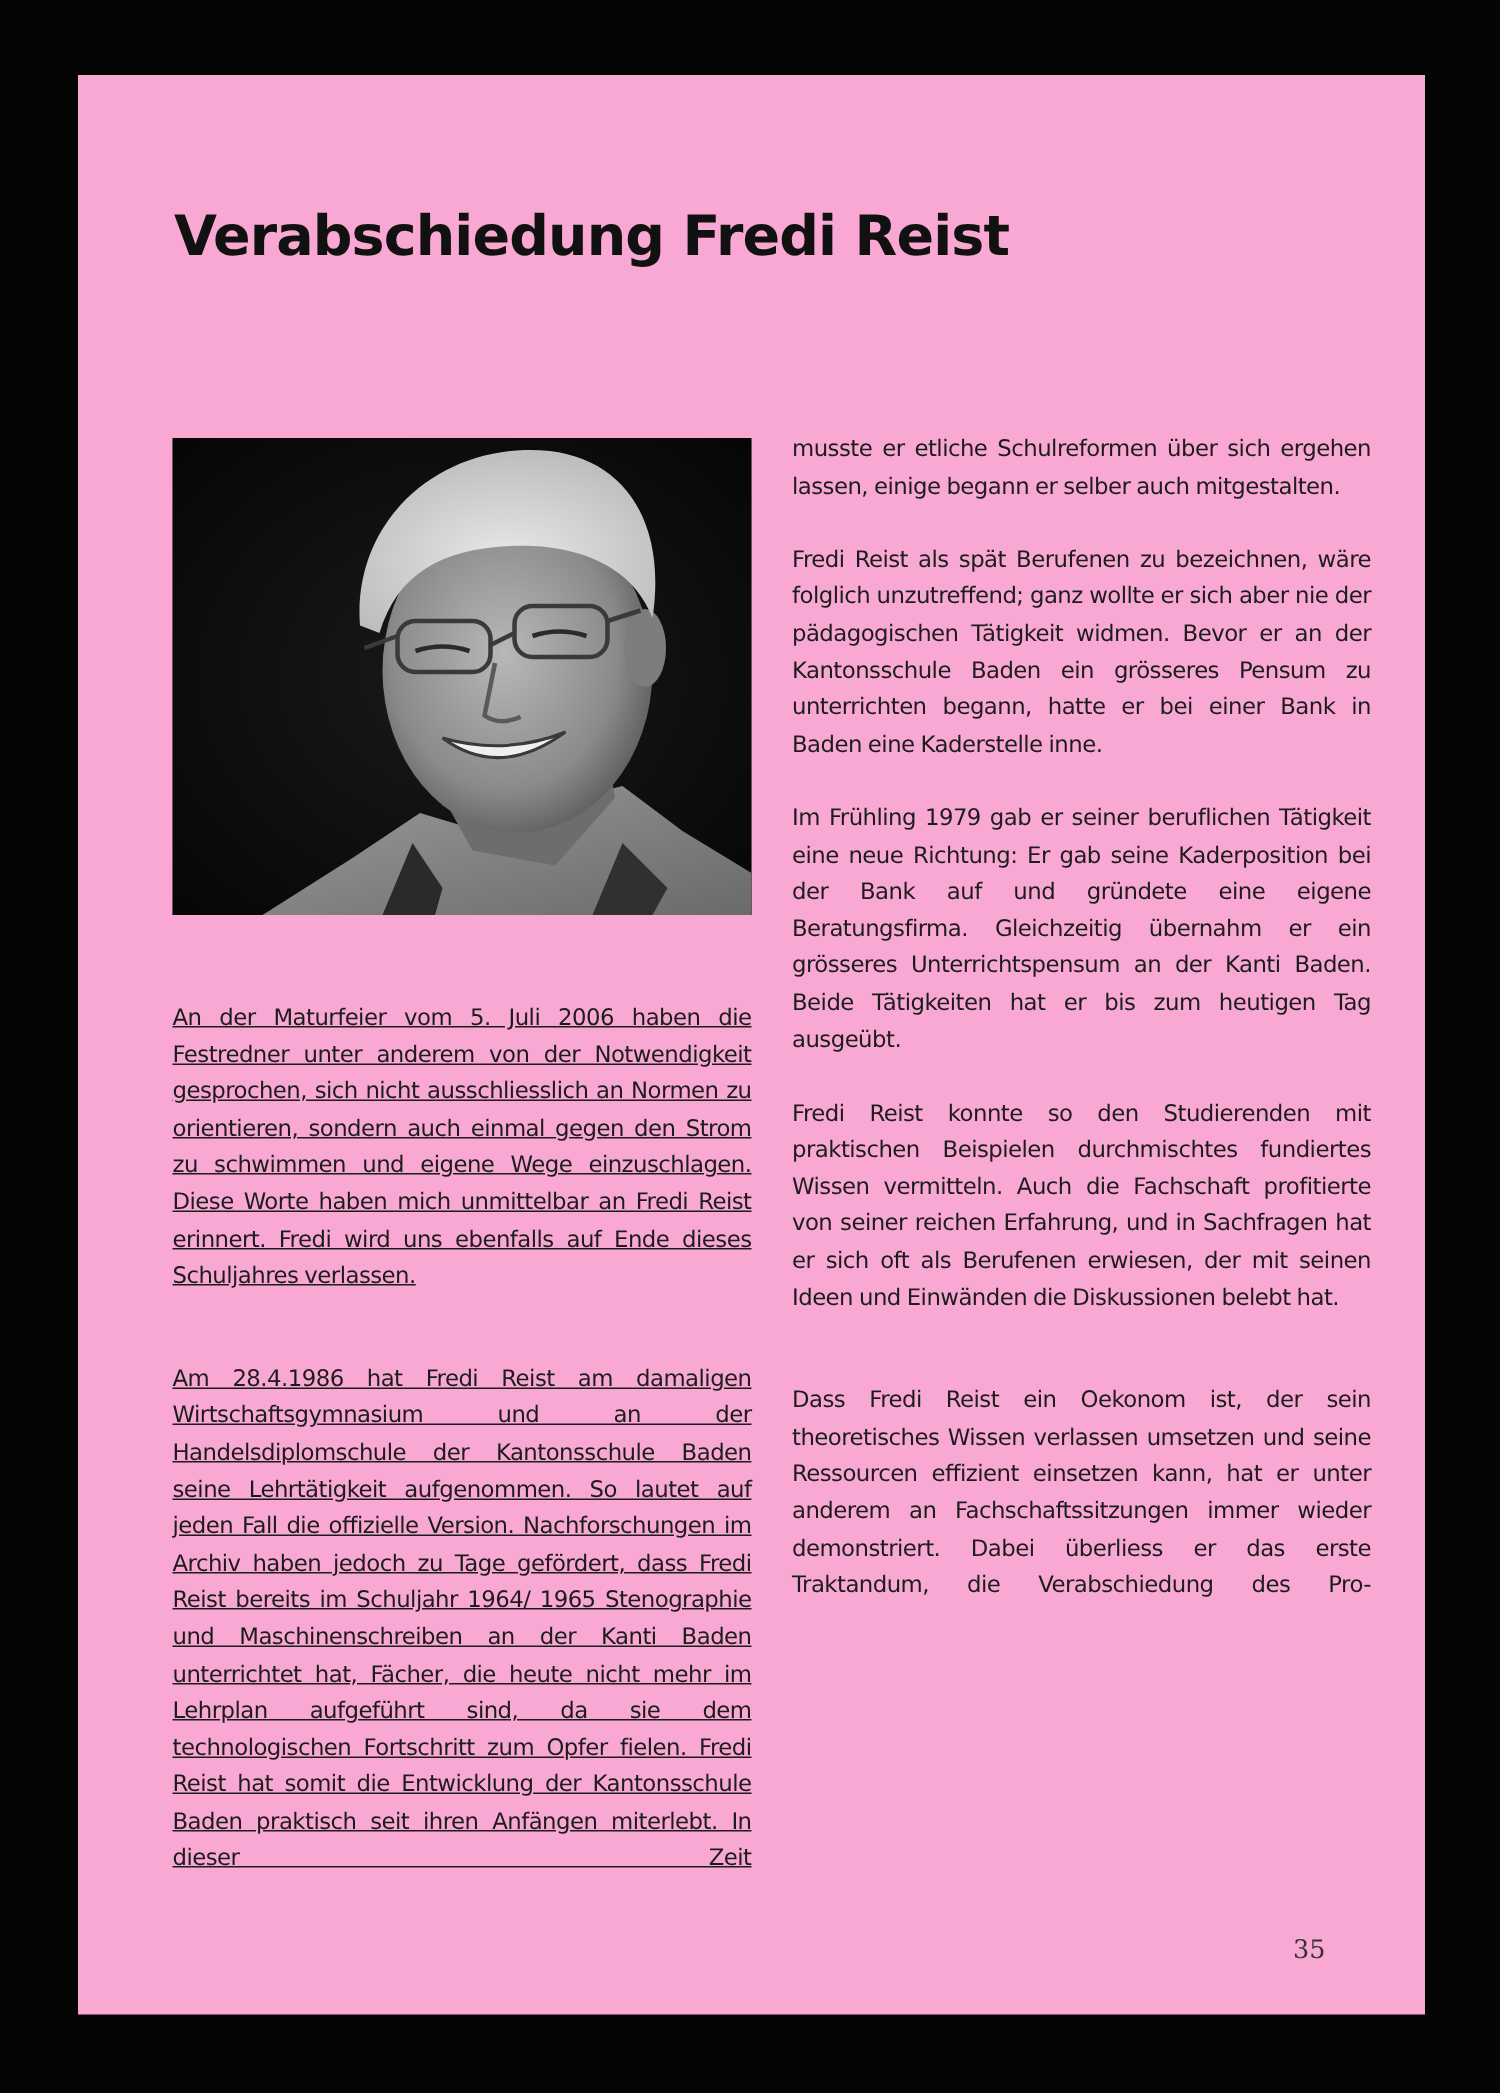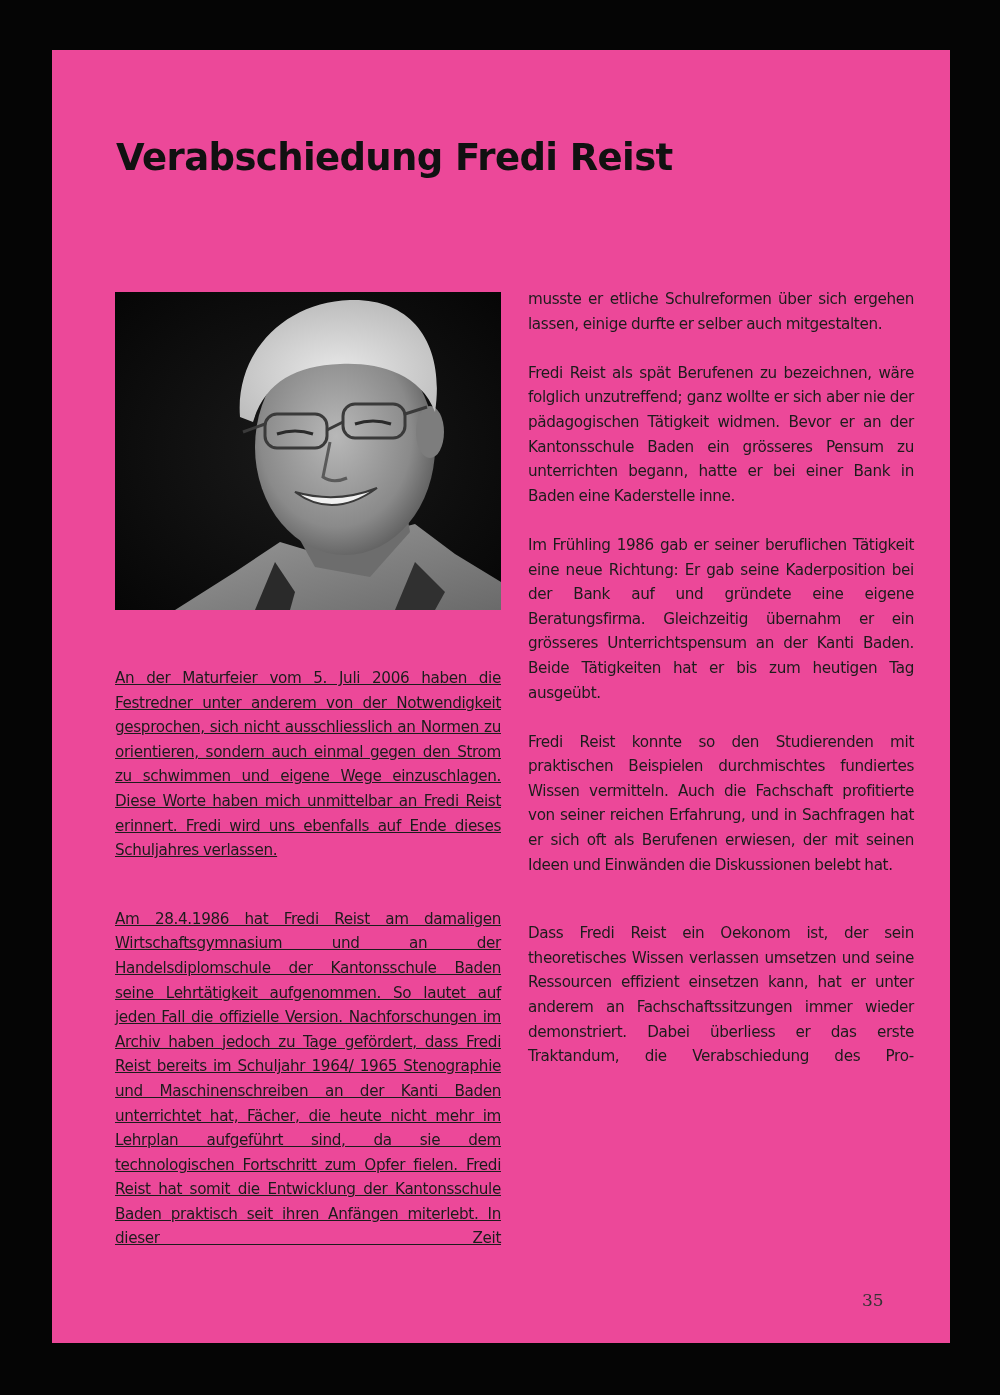--- a/index.html
+++ b/index.html
@@ -13,21 +13,21 @@
       position: relative;
       overflow: hidden;
       font-family: "DejaVu Sans", sans-serif;
     }
     .page {
       position: absolute;
       left: 52px;
       top: 50px;
       width: 898px;
       height: 1293px;
-      background: #ec4899;
+      background: #f9a8d4;
     }
     .title {
       position: absolute;
       left: 64px;
       top: 86px;
       margin: 0;
       font-family: "DejaVu Sans", sans-serif;
       font-weight: bold;
       font-size: 37px;
       letter-spacing: -0.6px;
@@ -142,21 +142,21 @@
       <path d="M180 200 Q218 228 262 196 Q222 212 180 200 Z" fill="#f0f0f0" stroke="#3a3a3a" stroke-width="2"></path>
     </svg>
   </div>
 
   <div class="col col-left">
     <p>An der Maturfeier vom 5. Juli 2006 haben die Festredner unter anderem von der Notwendigkeit gesprochen, sich nicht ausschliesslich an Normen zu orientieren, sondern auch einmal gegen den Strom zu schwimmen und eigene Wege einzuschlagen. Diese Worte haben mich unmittelbar an Fredi Reist erinnert. Fredi wird uns ebenfalls auf Ende dieses Schuljahres verlassen.</p>
     <p class="last cont-end">Am 28.4.1986 hat Fredi Reist am damaligen Wirtschaftsgymnasium und an der Handelsdiplomschule der Kantonsschule Baden seine Lehrtätigkeit aufgenommen. So lautet auf jeden Fall die offizielle Version. Nachforschungen im Archiv haben jedoch zu Tage gefördert, dass Fredi Reist bereits im Schuljahr 1964/ 1965 Stenographie und Maschinenschreiben an der Kanti Baden unterrichtet hat, Fächer, die heute nicht mehr im Lehrplan aufgeführt sind, da sie dem technologischen Fortschritt zum Opfer fielen. Fredi Reist hat somit die Entwicklung der Kantonsschule Baden praktisch seit ihren Anfängen miterlebt. In dieser Zeit</p>
   </div>
 
   <div class="col col-right">
-    <p>musste er etliche Schulreformen über sich ergehen lassen, einige durfte er selber auch mitgestalten.</p>
+    <p>musste er etliche Schulreformen über sich ergehen lassen, einige begann er selber auch mitgestalten.</p>
     <p>Fredi Reist als spät Berufenen zu bezeichnen, wäre folglich unzutreffend; ganz wollte er sich aber nie der pädagogischen Tätigkeit widmen. Bevor er an der Kantonsschule Baden ein grösseres Pensum zu unterrichten begann, hatte er bei einer Bank in Baden eine Kaderstelle inne.</p>
-    <p>Im Frühling 1986 gab er seiner beruflichen Tätigkeit eine neue Richtung: Er gab seine Kaderposition bei der Bank auf und gründete eine eigene Beratungsfirma. Gleichzeitig übernahm er ein grösseres Unterrichtspensum an der Kanti Baden. Beide Tätigkeiten hat er bis zum heutigen Tag ausgeübt.</p>
+    <p>Im Frühling 1979 gab er seiner beruflichen Tätigkeit eine neue Richtung: Er gab seine Kaderposition bei der Bank auf und gründete eine eigene Beratungsfirma. Gleichzeitig übernahm er ein grösseres Unterrichtspensum an der Kanti Baden. Beide Tätigkeiten hat er bis zum heutigen Tag ausgeübt.</p>
     <p>Fredi Reist konnte so den Studierenden mit praktischen Beispielen durchmischtes fundiertes Wissen vermitteln. Auch die Fachschaft profitierte von seiner reichen Erfahrung, und in Sachfragen hat er sich oft als Berufenen erwiesen, der mit seinen Ideen und Einwänden die Diskussionen belebt hat.</p>
     <p class="last cont-end">Dass Fredi Reist ein Oekonom ist, der sein theoretisches Wissen verlassen umsetzen und seine Ressourcen effizient einsetzen kann, hat er unter anderem an Fachschaftssitzungen immer wieder demonstriert. Dabei überliess er das erste Traktandum, die Verabschiedung des Pro-</p>
   </div>
 
   <div class="page-number">35</div>
 </div>
 
 </body></html>

